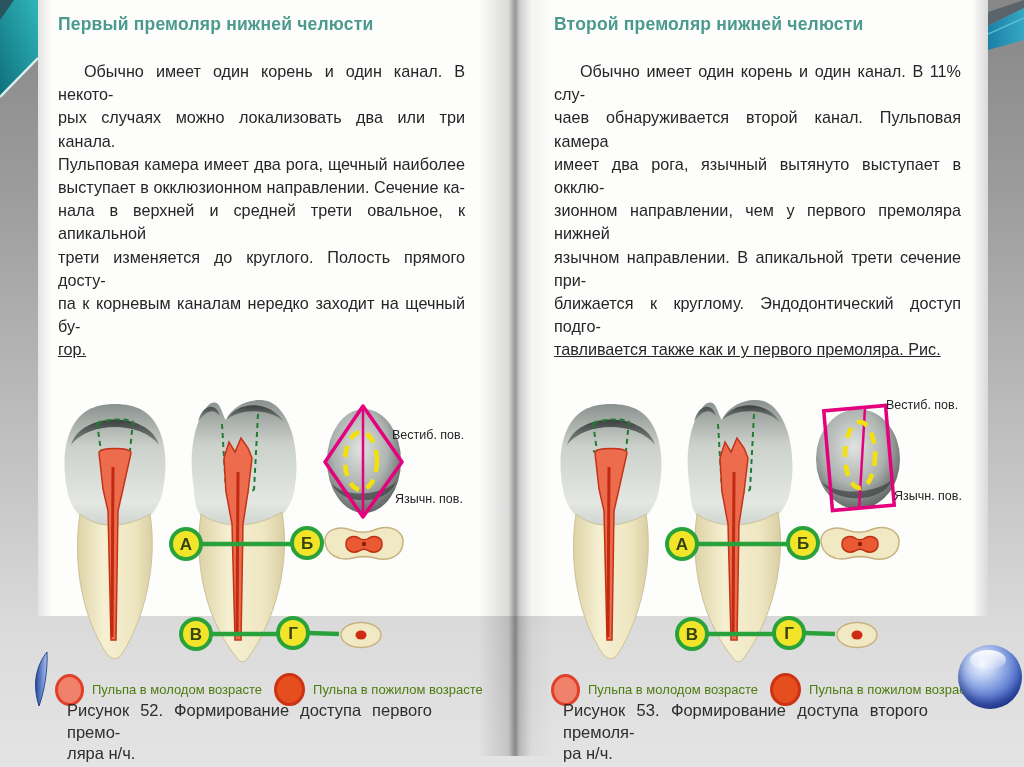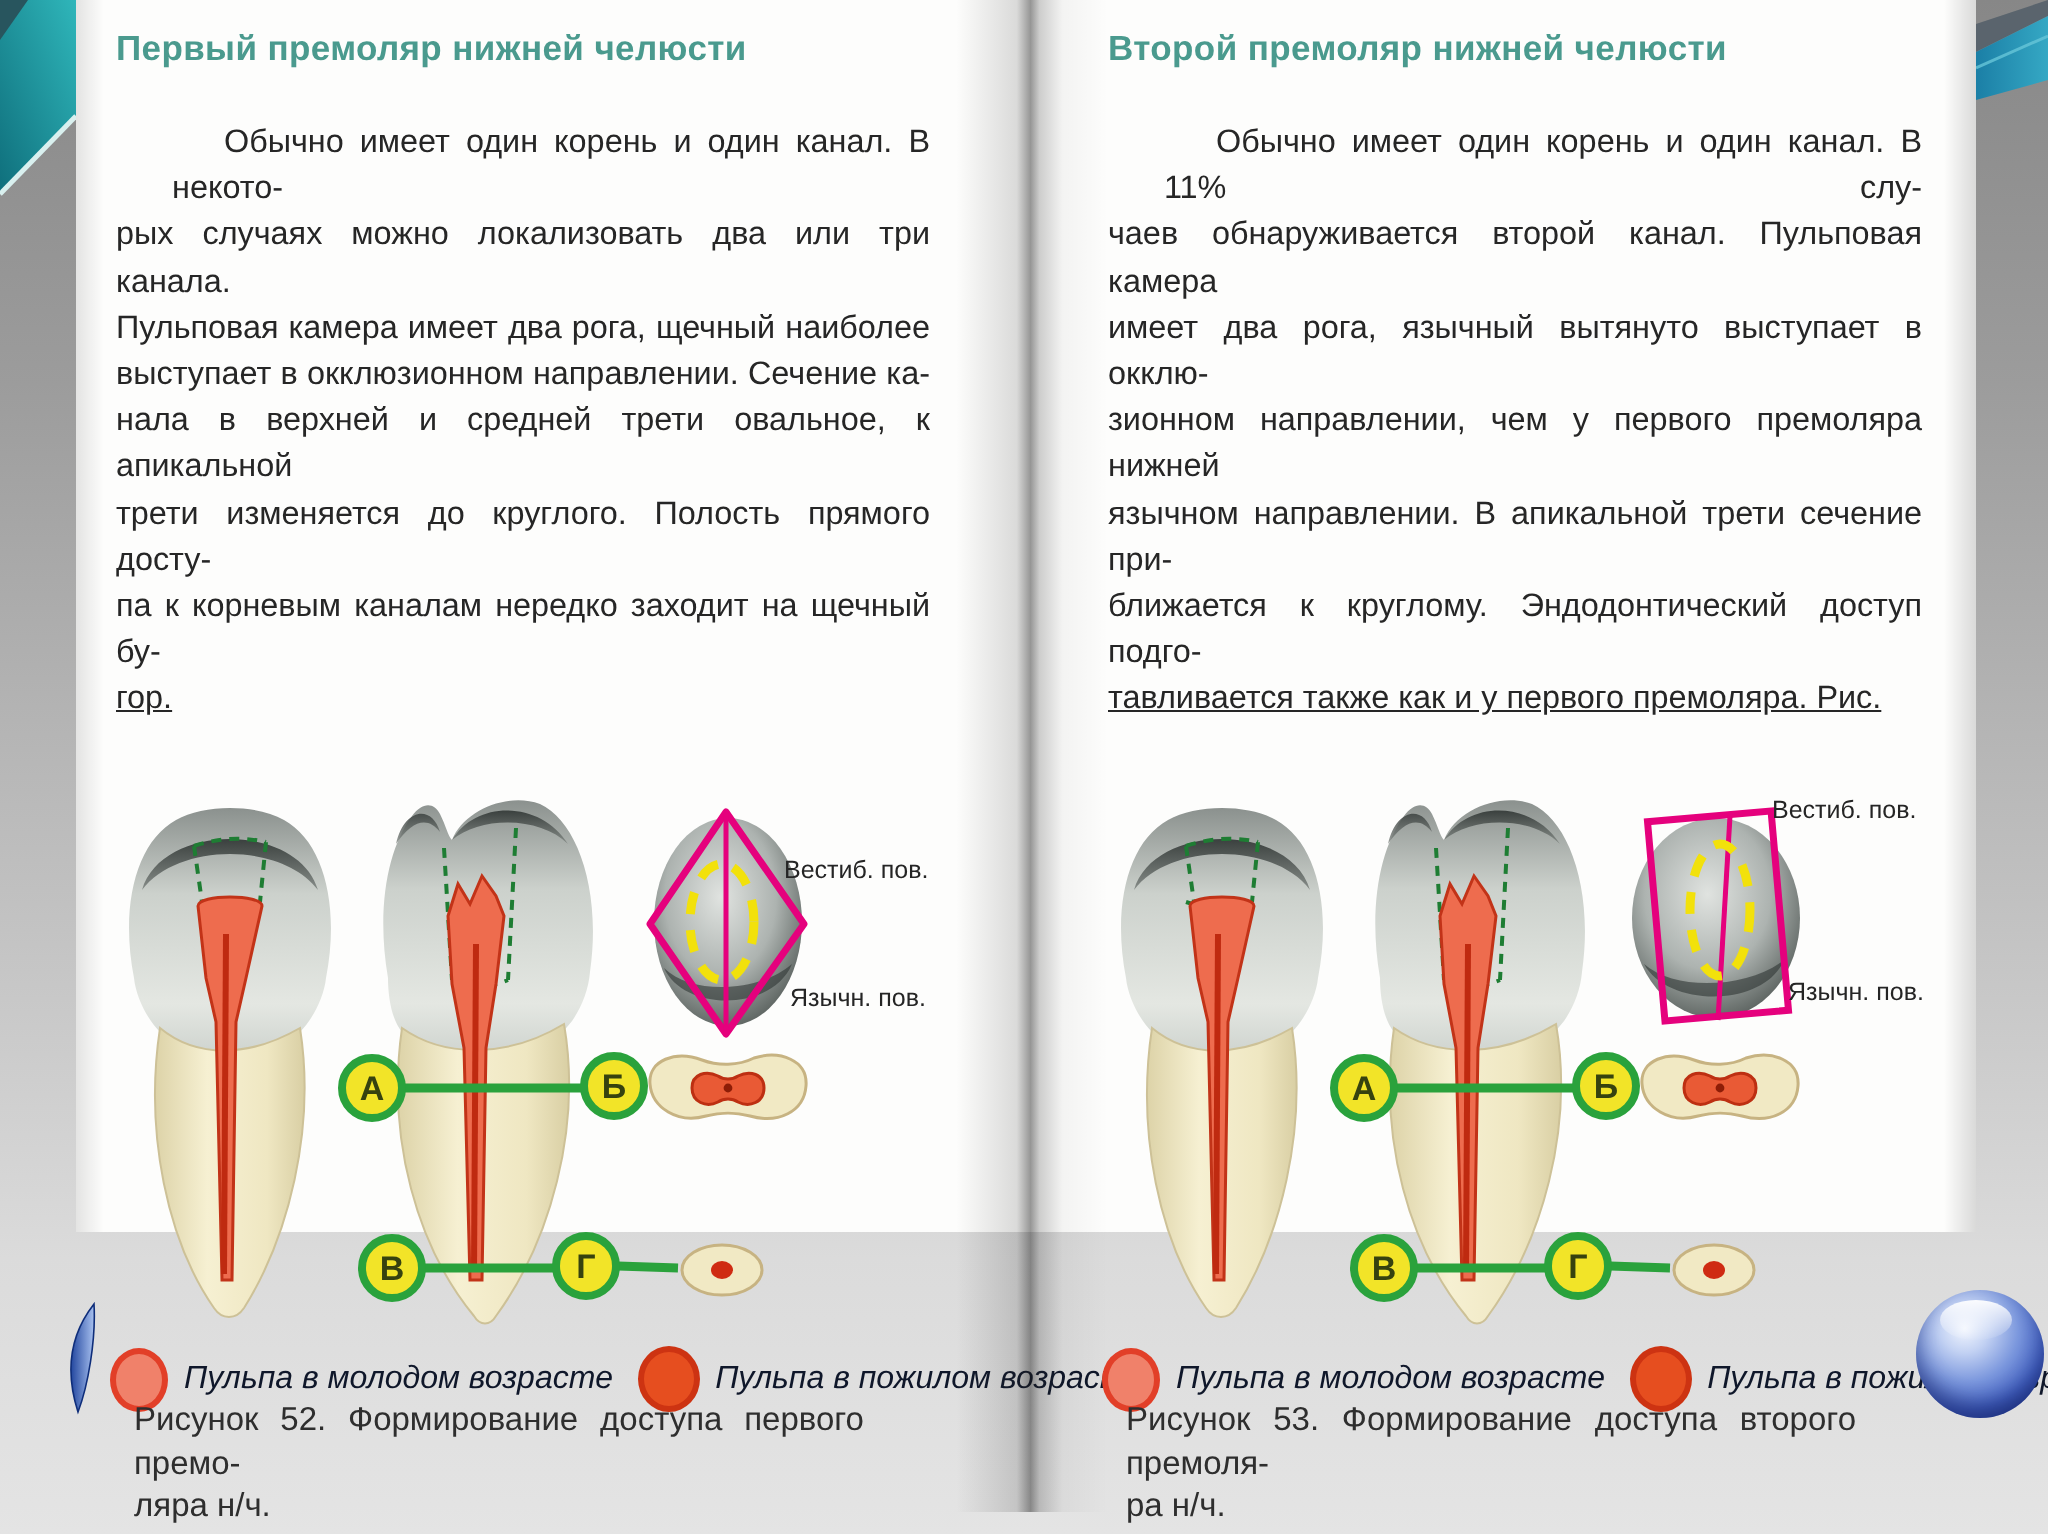--- a/index.html
+++ b/index.html
@@ -27,30 +27,30 @@
   .content { position:absolute; top:0; bottom:0; width:437px; }
   .content-left  { left:20px; }
   .content-right { left:39px; }
 
   .title { position:absolute; left:0; top:14px; font-size:17.5px; line-height:20px;
            font-weight:bold; color:#4a9a8e; letter-spacing:.2px; white-space:nowrap; }
 
   .para { position:absolute; left:0; top:60px; width:407px;
           font-size:16.2px; line-height:23.2px; color:#262626; }
   .pline { text-align:justify; text-align-last:justify; }
-  .pline.first { text-indent:26px;margin-left:28px; }
+  .pline.first { text-indent:26px; }
   .pline.last  { text-align-last:left;text-decoration:underline; }
 
   .diagram { position:absolute; left:-8px; top:394px; width:460px; height:290px; }
 
   .legend { position:absolute; left:-3px; top:673px; width:470px; display:flex; align-items:center; }
   .lcirc { flex:none; border-radius:50%; box-sizing:border-box; }
   .lcirc.young { width:29px; height:32px; background:#f0816a; border:3px solid #e23f28; }
   .lcirc.old   { width:31px; height:33px; background:#e64e1f; border:3px solid #cd3312; }
-  .ltext { font-size:16px; color:#0f172a; margin-left:8px; white-space:nowrap;font-style:italic; }
+  .ltext { font-size:13px; color:#4d7c0f; margin-left:8px; white-space:nowrap; }
   .ltext.first { margin-right:12px; }
 
   .caption { position:absolute; left:9px; top:700px; width:365px;
              font-size:16.5px; line-height:21.5px; color:#2e2e2e; }
   .cap-line { text-align:justify; text-align-last:justify; }
   .cap-line.last { text-align-last:left; }
 
   
   .occl    { font:12.5px "Liberation Sans", sans-serif; fill:#252525; }
   .mletter { font:bold 17px "Liberation Sans", sans-serif; fill:#36420f; text-anchor:middle; }

